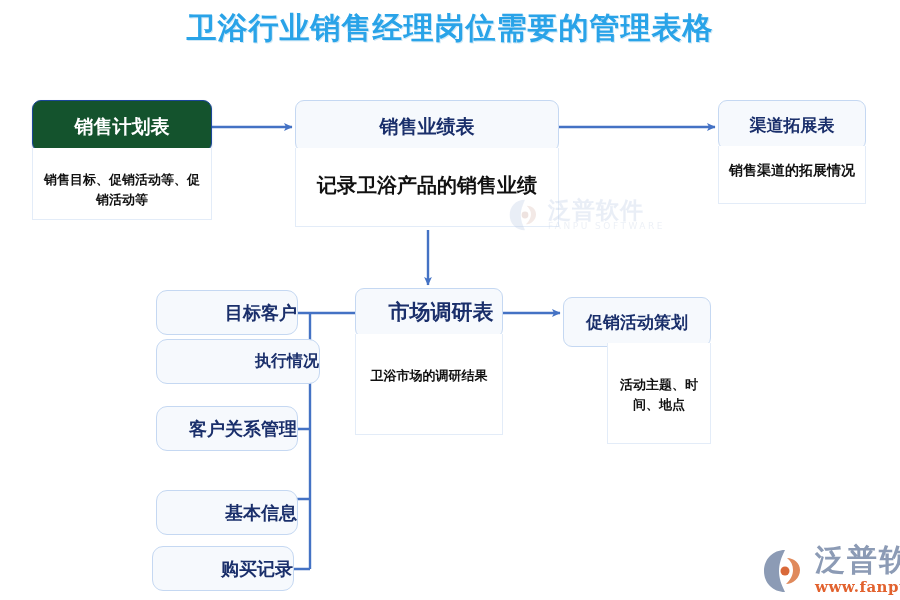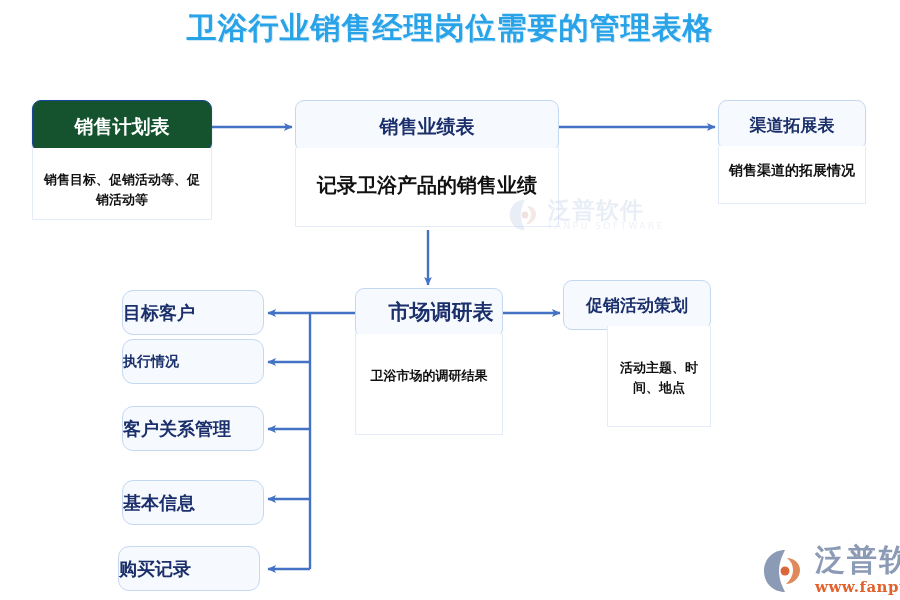--- a/index.html
+++ b/index.html
@@ -84,24 +84,25 @@
 
   
   .pill {
     position: absolute;
     box-sizing: border-box;
     background: #f6f9fd;
     border: 1px solid #c5d8f2;
     border-radius: 11px;
     display: flex;
     align-items: center;
-    justify-content: flex-start;
+    justify-content: flex-end;
     font-weight: bold;
     color: #1a2f6b;
     white-space: nowrap;
+    margin-left: 34px;
   }
 
   
   .wm-center {
     position: absolute;
     display: flex;
     align-items: center;
     opacity: .30;
     pointer-events: none;
   }
@@ -203,42 +204,42 @@
 
 <div class="card" style="left:355px; top:288px; width:148px;">
   <div class="card-head light" style="height:50px; font-size:21px;padding-left:24px;">
     <span>市场调研表</span>
   </div>
   <div class="card-body" style="height:101px; font-size:13px;">
     <span style="padding-top:28px;">卫浴市场的调研结果</span>
   </div>
 </div>
 
-<div class="card" style="left:563px; top:280px; width:148px;">
+<div class="card" style="left:563px; top:297px; width:148px;">
   <div class="card-head light" style="height:50px; font-size:17px;">
     <span>促销活动策划</span>
   </div>
   <div class="card-body" style="height:101px; font-size:13px;margin-left:44px;">
     <span style="padding-top:28px;">活动主题、时间、地点</span>
   </div>
 </div>
 
 <div class="pill" style="left:122px; top:290px; width:142px; height:45px; font-size:18px;">
   <span>目标客户</span>
 </div>
 
-<div class="pill" style="left:122px; top:339px; width:142px; height:45px; font-size:14px;">
+<div class="pill" style="left:122px; top:339px; width:164px; height:45px; font-size:16px;">
   <span>执行情况</span>
 </div>
 
 <div class="pill" style="left:122px; top:406px; width:142px; height:45px; font-size:18px;">
   <span>客户关系管理</span>
 </div>
 
-<div class="pill" style="left:122px; top:480px; width:142px; height:45px; font-size:18px;">
+<div class="pill" style="left:122px; top:490px; width:142px; height:45px; font-size:18px;">
   <span>基本信息</span>
 </div>
 
 <div class="pill" style="left:118px; top:546px; width:142px; height:45px; font-size:18px;">
   <span>购买记录</span>
 </div>
 
 <div class="wm-center" style="left:508px; top:198px;">
   <div class="wm-mark">
     <svg viewBox="0 0 40 40" width="34" height="34">

